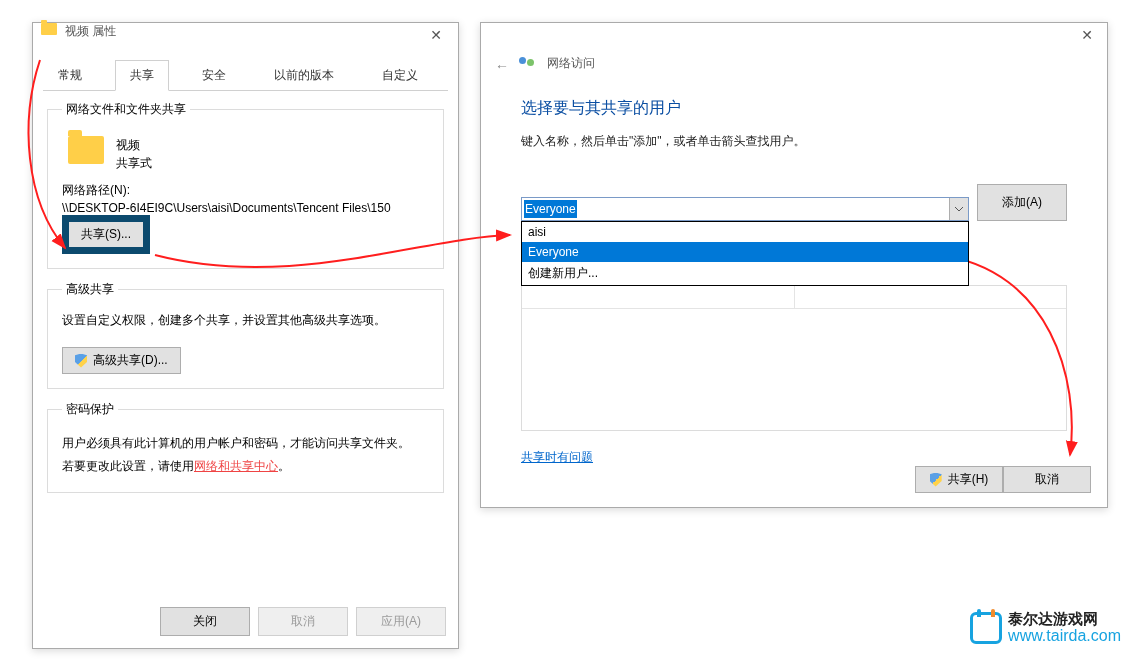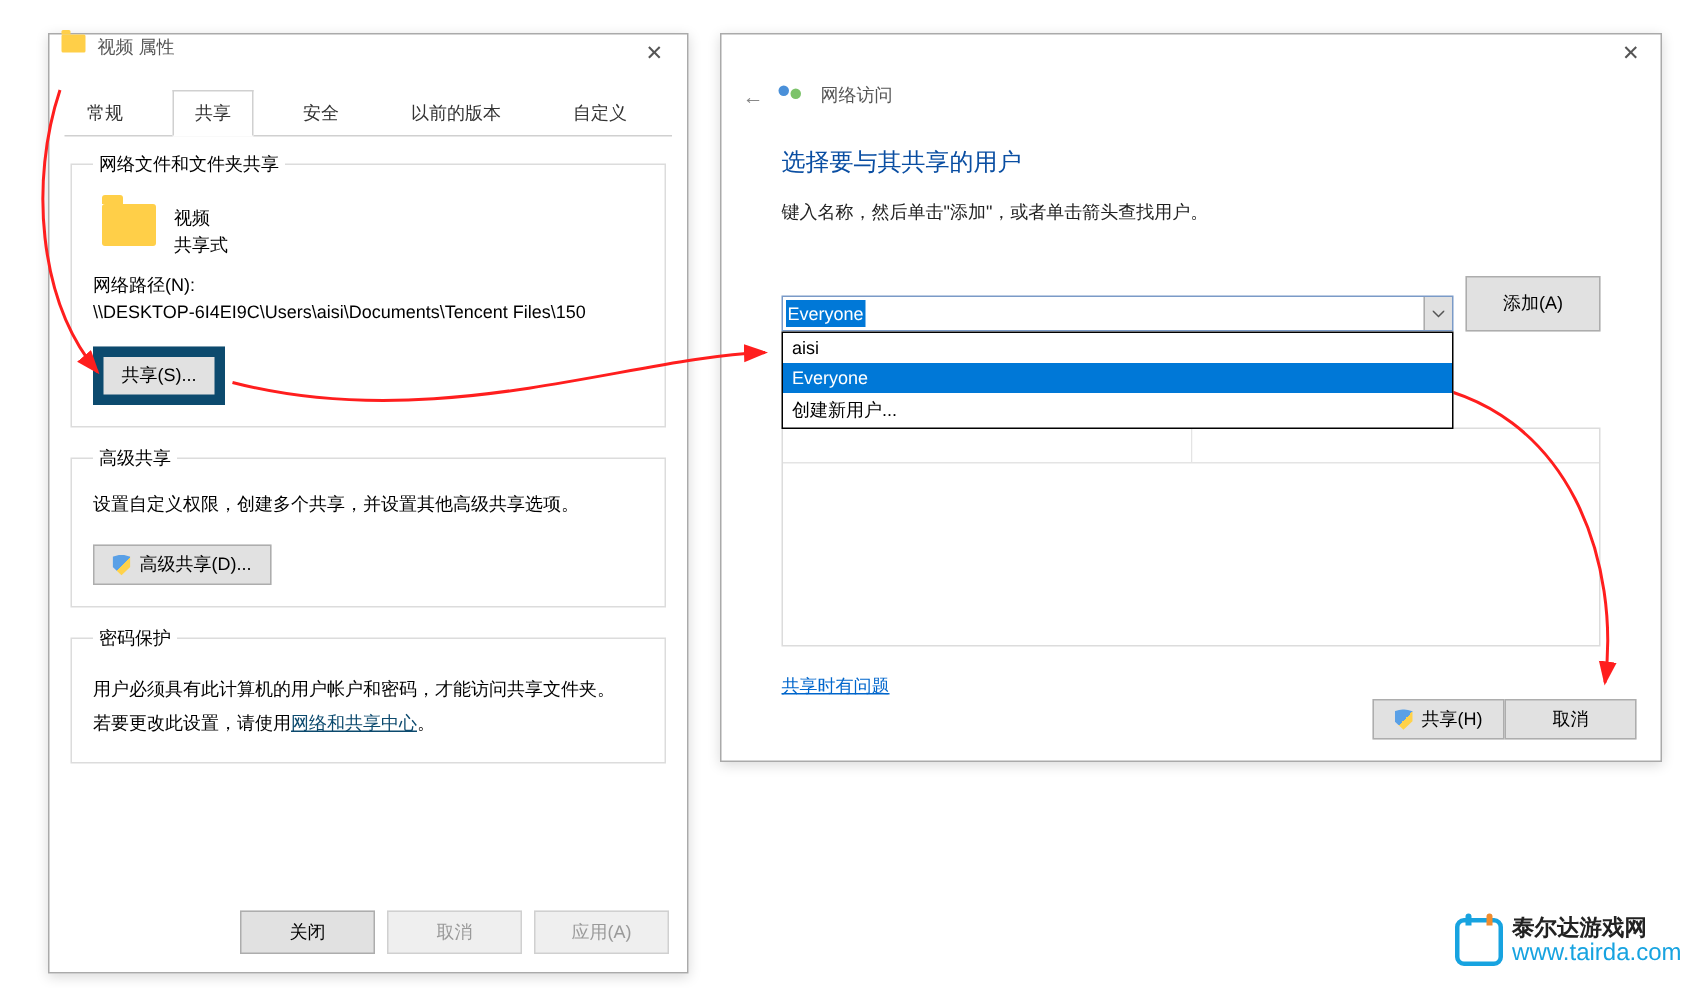--- a/index.html
+++ b/index.html
@@ -16,26 +16,26 @@
   .tab.active{border:1px solid #d0d0d0;border-bottom:1px solid #fff;background:#fff}
   .tabrule{height:1px;background:#d0d0d0;margin:0 10px}
   .tab-body{padding:10px 14px 0 14px}
   fieldset.group{border:1px solid #dcdcdc;margin:0 0 12px 0;padding:14px 14px}
   fieldset.group>legend{padding:0 4px;color:#000}
   .share-row{display:flex;align-items:flex-start;gap:12px;margin:4px 0 10px 6px}
   .folder-big{width:36px;height:28px;background:#ffcf48;border-radius:2px;position:relative}
   .folder-big::before{content:"";position:absolute;top:-6px;left:0;width:14px;height:6px;background:#ffcf48;border-radius:2px 2px 0 0}
   .share-col div{line-height:1.5}
   .netpath-label{margin:6px 0 2px 0}
-  .netpath-val{margin-bottom:16px;word-break:break-all}
+  .netpath-val{margin-bottom:0;word-break:break-all}
   .btn{display:inline-flex;align-items:center;gap:6px;background:#e1e1e1;border:1px solid #adadad;padding:4px 12px;min-width:46px;justify-content:center}
   .btn.highlight{border:7px solid #0c4a6e}
   .shield{width:12px;height:14px;background:linear-gradient(135deg,#5aa0e6 0 50%,#ffd24a 50% 100%);clip-path:polygon(50% 0,100% 12%,100% 60%,50% 100%,0 60%,0 12%);display:inline-block}
   .pwd-text{line-height:1.9}
-  .link{color:#0c4a6e;text-decoration:underline}
+  .link{color:#ef4444;text-decoration:underline}
   .dlg-buttons{position:absolute;bottom:12px;right:12px;display:flex;gap:8px}
   .dlg-buttons .btn{min-width:72px;padding:5px 8px}
   .btn.disabled{color:#9a9a9a;background:#efefef;border-color:#d0d0d0}
 
   .share-dlg{left:480px;top:22px;width:626px;height:484px}
   .share-dlg .titlebar{justify-content:flex-end;padding-right:6px;height:28px}
   .share-hdr{display:flex;align-items:center;gap:10px;padding:4px 14px 8px 14px;color:#555}
   .back-arrow{color:#888;font-size:14px}
   .users-icon{width:18px;height:14px;position:relative}
   .users-icon::before,.users-icon::after{content:"";position:absolute;width:7px;height:7px;border-radius:50%}

